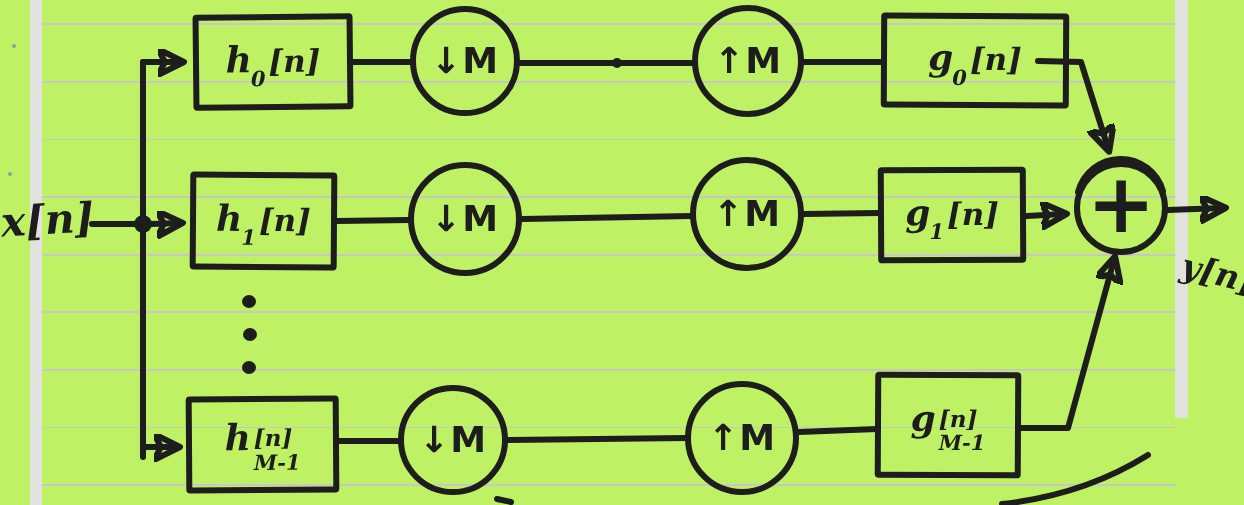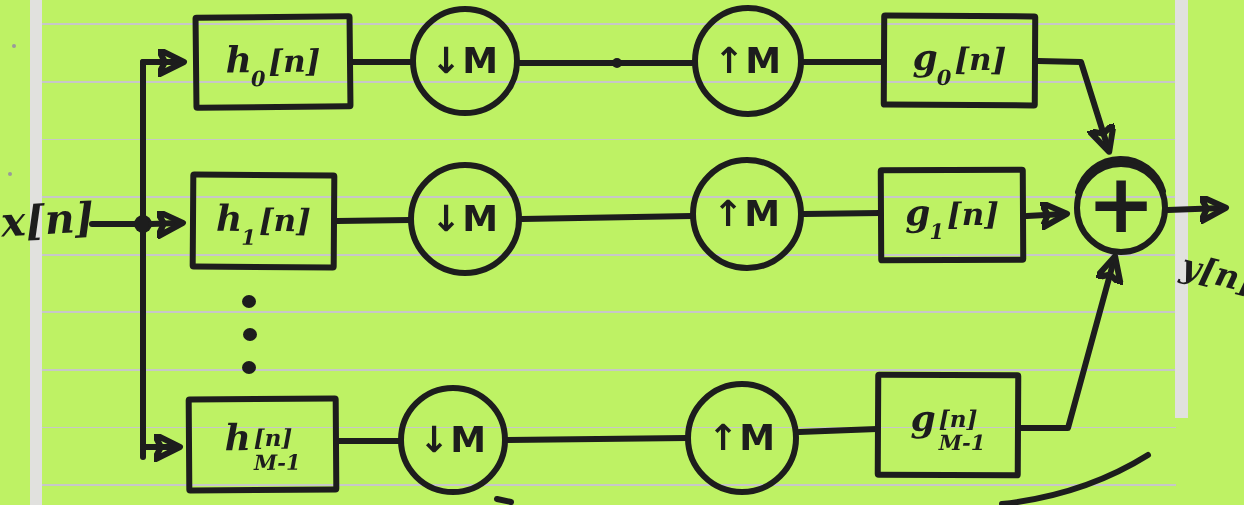--- a/index.html
+++ b/index.html
@@ -127,21 +127,21 @@
   <div class="circ" style="left:692px;top:5px;width:112px;height:112px;">
     <span class="samp">↑M</span>
   </div>
   <div class="circ" style="left:690px;top:157px;width:114px;height:114px;">
     <span class="samp">↑M</span>
   </div>
   <div class="circ" style="left:685px;top:381px;width:114px;height:114px;">
     <span class="samp">↑M</span>
   </div>
 
-  <div class="box" style="left:881px;top:13px;width:157px;height:95px;transform:rotate(0.3deg);">
+  <div class="box" style="left:881px;top:13px;width:188px;height:95px;transform:rotate(0.3deg);">
     <span class="blabel"><span>g</span><sub>0</sub><span class="arg">[n]</span></span>
   </div>
   <div class="box" style="left:878px;top:167px;width:148px;height:96px;transform:rotate(-0.3deg);">
     <span class="blabel"><span>g</span><sub>1</sub><span class="arg">[n]</span></span>
   </div>
   <div class="box" style="left:875px;top:372px;width:146px;height:106px;transform:rotate(0.3deg);">
     <span class="blabel"><span>g</span><span class="stack">
           <span class="t">[n]</span>
           <span class="b">M-1</span>
         </span></span>

